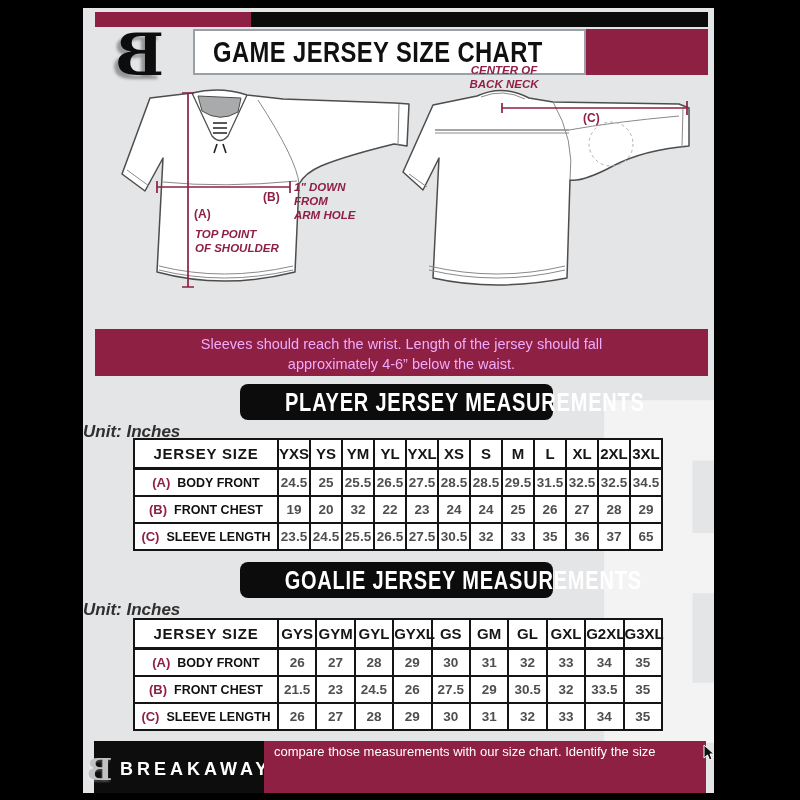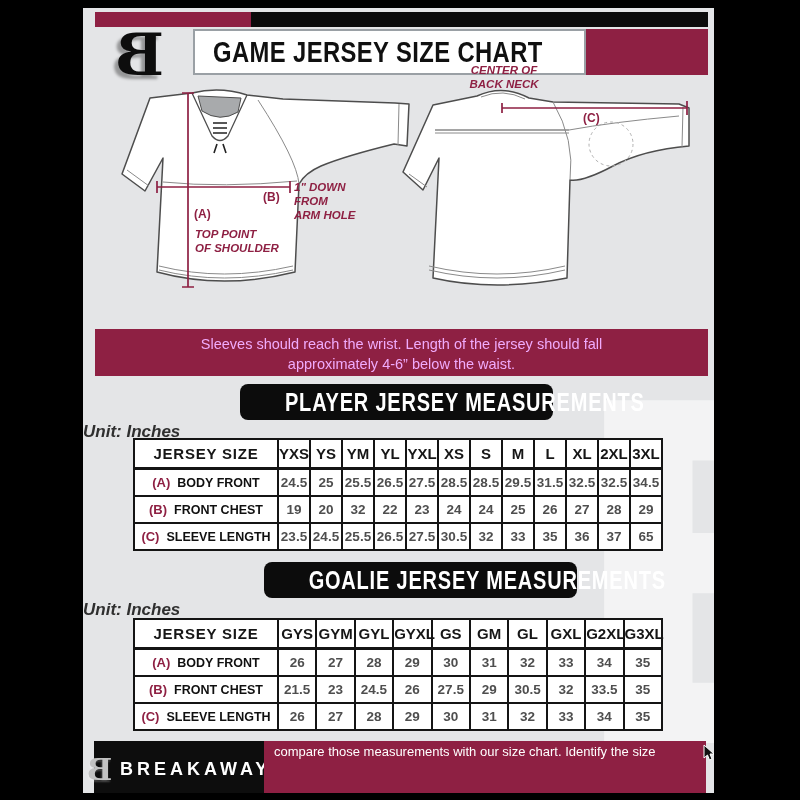--- a/index.html
+++ b/index.html
@@ -23,21 +23,21 @@
   .meas{stroke:#8e2043;stroke-width:1.7;fill:none;}
   .mlabel{fill:#8e2043;font-weight:bold;font-size:12px;}
   .mnote{fill:#8e2043;font-style:italic;font-weight:600;font-size:11.5px;}
   
   .banner{left:12px;top:321px;width:613px;height:47px;background:#8e2043;color:#f0abfc;
       text-align:center;font-size:14.5px;font-weight:500;padding-top:5px;box-sizing:border-box;line-height:20px;}
   
   .pill{width:313px;height:36px;background:#0c0c0c;border-radius:8px;text-align:center;color:#fff;}
   .pill span{display:inline-block;transform:scaleX(.8);font-size:25px;font-weight:800;letter-spacing:1px;line-height:36px;white-space:nowrap;}
   .pill1{left:157px;top:376px;}
-  .pill2{left:157px;top:554px;margin-left:24px;}
+  .pill2{left:157px;top:554px;}
   .unit{left:0;top:0;width:631px;text-align:left;font-size:17px;font-style:italic;font-weight:bold;color:#2f2f2f;}
   .unit1{top:414px;} .unit2{top:592px;}
   
   .tblwrap1{left:50px;top:430px;} .tblwrap2{left:50px;top:610px;}
   table.size{border-collapse:collapse;table-layout:fixed;width:530px;background:#fff;border:2px solid #141414;}
   table.size th,table.size td{border:2px solid #141414;padding:0;text-align:center;}
   table.size thead th{height:27px;font-size:15px;font-weight:700;color:#161616;border-bottom:3px solid #141414;}
   th.corner{font-size:12px;font-weight:600;letter-spacing:.8px;color:#222;}
   td.rowlabel{text-align:left;padding-left:15px;font-size:12.5px;font-weight:700;color:#101010;white-space:nowrap;}
   td.rowlabel b{color:#8e2043;font-size:13px;margin-right:7px;}

